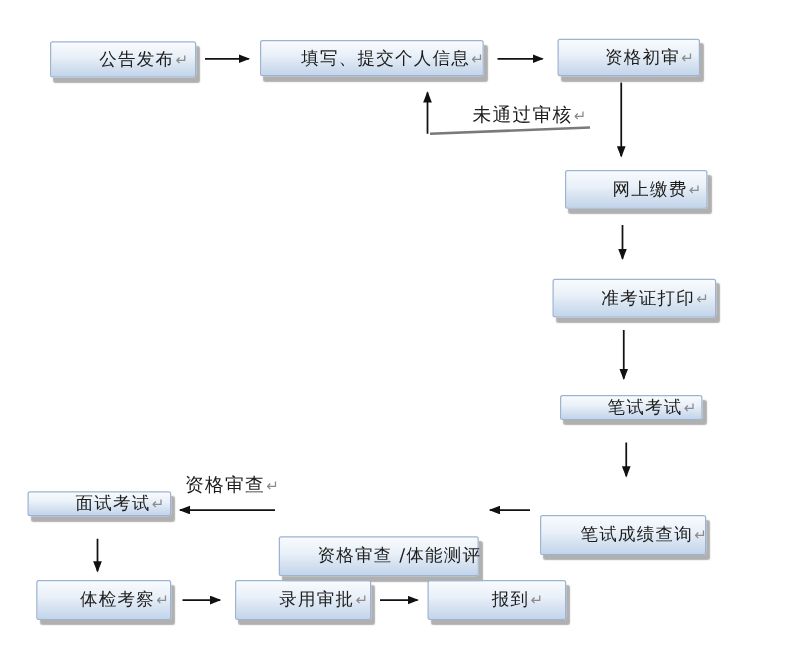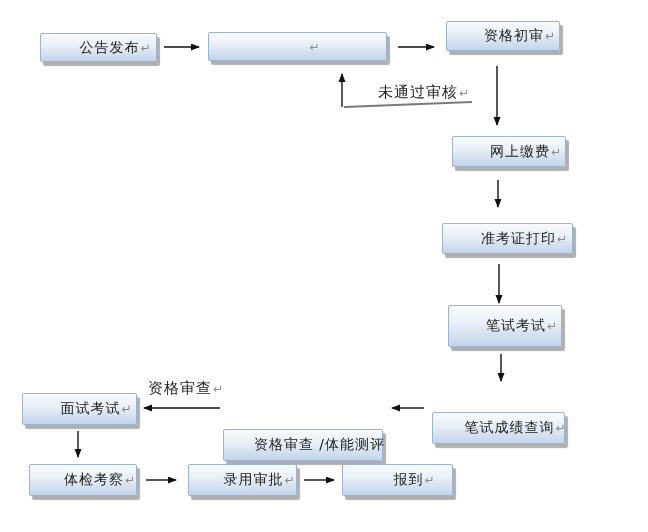--- a/index.html
+++ b/index.html
@@ -76,46 +76,47 @@
       <polyline points="146,480 176,480" fill="none" stroke="#111111" stroke-width="1.4" marker-end="url(#arrowhead)"></polyline>
       <polyline points="304,480 334,480" fill="none" stroke="#111111" stroke-width="1.4" marker-end="url(#arrowhead)"></polyline>
       <polyline points="472,102 344,107" fill="none" stroke="#7a7a7a" stroke-width="2"></polyline>
       <polyline points="342,107 342,74" fill="none" stroke="#111111" stroke-width="1.4" marker-end="url(#arrowhead)"></polyline>
     </svg>
 <div class="node" style="left: 40px; top: 33px; width: 117px; height: 29px;">
       <span>公告发布</span>
       <span class="return-mark" style="color: rgb(139, 139, 139);">↵</span>
     </div>
     <div class="node" style="left: 208px; top: 32px; width: 179px; height: 29px;">
+      <span>填写、提交个人信息</span>
       <span class="return-mark" style="color: rgb(139, 139, 139);">↵</span>
     </div>
-    <div class="node" style="left: 446px; top: 21px; width: 114px; height: 30px;">
+    <div class="node" style="left: 446px; top: 31px; width: 114px; height: 30px;">
       <span>资格初审</span>
       <span class="return-mark" style="color: rgb(139, 139, 139);">↵</span>
     </div>
     <div class="node" style="left: 452px; top: 136px; width: 114px; height: 31px;">
       <span>网上缴费</span>
       <span class="return-mark" style="color: rgb(139, 139, 139);">↵</span>
     </div>
     <div class="node" style="left: 442px; top: 223px; width: 131px; height: 31px;">
       <span>准考证打印</span>
       <span class="return-mark" style="color: rgb(139, 139, 139);">↵</span>
     </div>
-    <div class="node" style="left: 448px; top: 305px; width: 114px; height: 42px; text-align: right;">
+    <div class="node" style="left: 448px; top: 316px; width: 114px; height: 20px; text-align: right;">
       <span>笔试考试</span>
       <span class="return-mark" style="color: rgb(139, 139, 139);">↵</span>
     </div>
     <div class="node" style="left: 432px; top: 388px; width: 133px; height: 32px; margin-top: 24px;">
       <span>笔试成绩查询</span>
       <span class="return-mark" style="color: rgb(139, 139, 139);">↵</span>
     </div>
     <div class="node" style="left: 223px; top: 393px; width: 160px; height: 32px; margin-top: 36px;">
       <span>资格审查 /体能测评</span>
     </div>
-    <div class="node" style="left: 22px; top: 393px; width: 115px; height: 32px; text-align: center;">
+    <div class="node" style="left: 22px; top: 393px; width: 115px; height: 20px; text-align: center;">
       <span>面试考试</span>
       <span class="return-mark" style="color: rgb(139, 139, 139);">↵</span>
     </div>
     <div class="node" style="left: 29px; top: 464px; width: 108px; height: 32px;">
       <span>体检考察</span>
       <span class="return-mark" style="color: rgb(139, 139, 139);">↵</span>
     </div>
     <div class="node" style="left: 188px; top: 464px; width: 109px; height: 32px;">
       <span>录用审批</span>
       <span class="return-mark" style="color: rgb(139, 139, 139);">↵</span>

